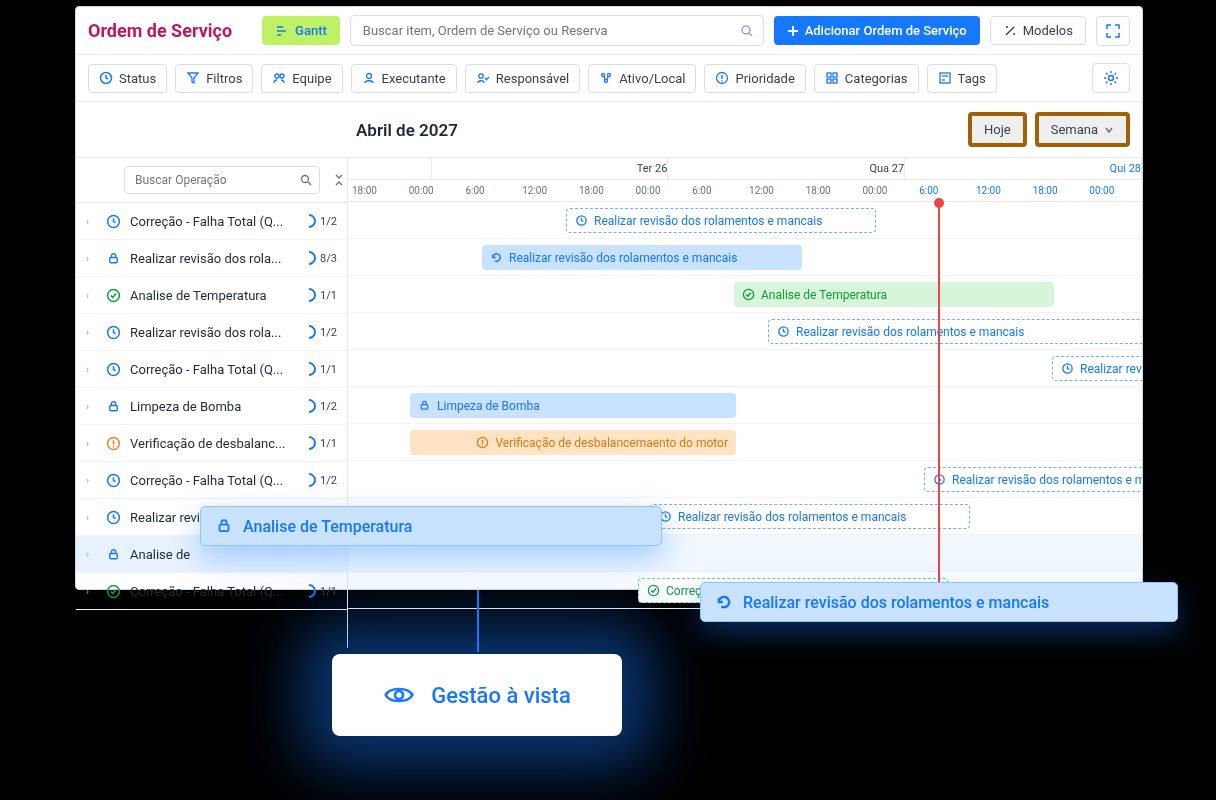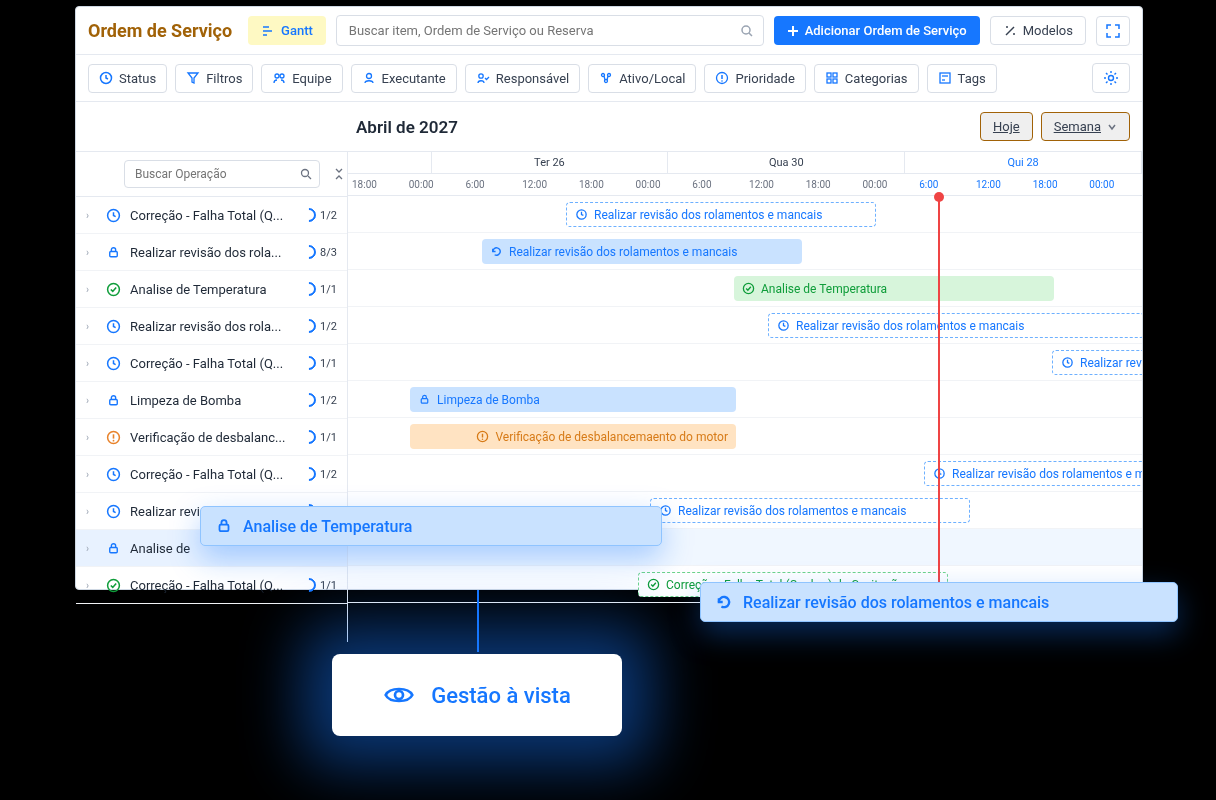--- a/index.html
+++ b/index.html
@@ -1,52 +1,52 @@
 <!DOCTYPE html>
 <html><head>
 <meta charset="utf-8">
 <style>
 * { box-sizing: border-box; margin: 0; padding: 0; font-family: -apple-system, BlinkMacSystemFont, "Segoe UI", Roboto, Arial, sans-serif; }
 body { background: #000; width: 1216px; height: 800px; position: relative; overflow: hidden; }
 .app { position: absolute; left: 75px; top: 6px; width: 1068px; height: 584px; background: #fff; border: 1px solid #cfd8e3; border-radius: 4px; }
 .header { display: flex; align-items: center; padding: 8px 12px; gap: 10px; border-bottom: 1px solid #e5e9f0; }
-.title { font-size: 18px; font-weight: 700; color: #a16207; margin-right: 6px; }
+.title { font-size: 18px; font-weight: 700; color: #be185d; margin-right: 20px; }
 .btn { display: inline-flex; align-items: center; gap: 6px; padding: 6px 12px; border-radius: 4px; font-size: 13px; border: 1px solid transparent; cursor: pointer; background: #fff; }
-.btn-gantt { background: #fef9c3; color: #1677ff; font-weight: 500; }
+.btn-gantt { background: #bef264; color: #1677ff; font-weight: 500; }
 .search-box { flex: 1; position: relative; }
 .search-box input { width: 100%; padding: 7px 32px 7px 12px; border: 1px solid #d9dee6; border-radius: 4px; font-size: 13px; color: #374151; }
 .search-box .sicon { position: absolute; right: 10px; top: 50%; transform: translateY(-50%); color: #9aa4b2; }
 .btn-primary { background: #1677ff; color: #fff; font-weight: 500; }
 .btn-outline { border: 1px solid #d9dee6; color: #374151; }
 .btn-icon { padding: 7px 9px; border: 1px solid #d9dee6; color: #1677ff; }
 .filterbar { display: flex; align-items: center; gap: 8px; padding: 8px 12px; border-bottom: 1px solid #e5e9f0; justify-content: flex-end; }
 .chip { display: inline-flex; align-items: center; gap: 6px; padding: 6px 10px; border: 1px solid #d9dee6; border-radius: 4px; font-size: 13px; color: #374151; cursor: pointer; }
 .chip .ci { color: #1677ff; }
 .gear { margin-left: auto; }
 .datebar { display: flex; align-items: center; padding: 10px 12px 10px 280px; border-bottom: 1px solid #e5e9f0; }
 .month { font-size: 17px; font-weight: 600; color: #1f2937; flex: 1; }
-.todaybtn, .weekbtn { border: 1px solid #a16207; padding: 6px 12px; border-radius: 4px; font-size: 13px; color: #374151; margin-left: 8px; display: inline-flex; align-items: center; gap: 6px; cursor: pointer; text-decoration: underline; }
+.todaybtn, .weekbtn { border: 4px solid #a16207; padding: 6px 12px; border-radius: 4px; font-size: 13px; color: #374151; margin-left: 8px; display: inline-flex; align-items: center; gap: 6px; cursor: pointer; }
 .body { display: flex; height: 490px; }
 .sidebar { width: 272px; border-right: 1px solid #e5e9f0; flex-shrink: 0; }
 .side-search { padding: 8px; display: flex; gap: 8px; align-items: center; border-bottom: 1px solid #e5e9f0; }
 .side-search input { flex: 1; padding: 6px 28px 6px 10px; border: 1px solid #d9dee6; border-radius: 4px; font-size: 12px; }
 .side-search-wrap { position: relative; flex: 1; margin-left: 40px; }
 .side-search-wrap .sicon { position: absolute; right: 8px; top: 50%; transform: translateY(-50%); color: #6b7280; font-size: 12px; }
 .collapse-icon { color: #6b7280; font-size: 14px; padding: 4px; cursor: pointer; }
 .tree { }
 .tree-row { display: flex; align-items: center; padding: 0 10px; height: 37px; font-size: 13px; color: #1f2937; border-bottom: 1px solid #f1f3f6; cursor: pointer; position: relative; }
 .tree-row.selected { background: #e8f2ff; }
 .chev { color: #9aa4b2; font-size: 10px; margin-right: 8px; width: 10px; }
 .status-ico { width: 18px; height: 18px; display: inline-flex; align-items: center; justify-content: center; margin-right: 8px; flex-shrink: 0; }
 .row-label { flex: 1; white-space: nowrap; overflow: hidden; text-overflow: ellipsis; }
 .arc { width: 14px; height: 14px; border: 2px solid #1677ff; border-left-color: transparent; border-top-color: transparent; border-radius: 50%; transform: rotate(-45deg); flex-shrink: 0; }
 .count { font-size: 11px; color: #374151; margin-left: 4px; }
 .timeline { flex: 1; position: relative; overflow: hidden; }
 .day-header { display: flex; height: 22px; border-bottom: 1px solid #e5e9f0; font-size: 11px; color: #374151; }
-.day-cell { flex: 1; text-align: center; line-height: 22px; border-right: 1px solid #e5e9f0; }
+.day-cell { flex: 1; text-align: right; line-height: 22px; border-right: 1px solid #e5e9f0; }
 .day-cell.active { color: #1677ff; }
 .hour-header { display: flex; height: 22px; border-bottom: 1px solid #e5e9f0; font-size: 10px; color: #6b7280; }
 .hour-cell { flex: 1; text-align: left; padding-left: 4px; line-height: 22px; }
 .hour-cell.active { color: #1677ff; }
 .rows { position: relative; }
 .grow { height: 37px; border-bottom: 1px solid #f1f3f6; position: relative; }
 .grow.selected { background: #f0f7ff; }
 .bar { position: absolute; top: 6px; height: 25px; border-radius: 4px; display: flex; align-items: center; gap: 6px; padding: 0 8px; font-size: 12px; white-space: nowrap; overflow: hidden; }
 .bar-blue-outline { background: #fff; border: 1px dashed #6db0ff; color: #1677ff; }
 .bar-blue-solid { background: #c9e2ff; color: #1677ff; }
@@ -399,21 +399,21 @@
             <span class="arc"></span>
             <span class="count">1/1</span>
           </div>
         </div>
     </div>
 
     <div class="timeline">
       <div class="day-header">
         <div class="day-cell" style="flex:0.35"></div>
         <div class="day-cell">Ter 26</div>
-        <div class="day-cell">Qua 30</div>
+        <div class="day-cell">Qua 27</div>
         <div class="day-cell active">Qui 28</div>
       </div>
       <div class="hour-header" id="hour-header">
           <div class="hour-cell">18:00</div>
           <div class="hour-cell">00:00</div>
           <div class="hour-cell">6:00</div>
           <div class="hour-cell">12:00</div>
           <div class="hour-cell">18:00</div>
           <div class="hour-cell">00:00</div>
           <div class="hour-cell">6:00</div>

